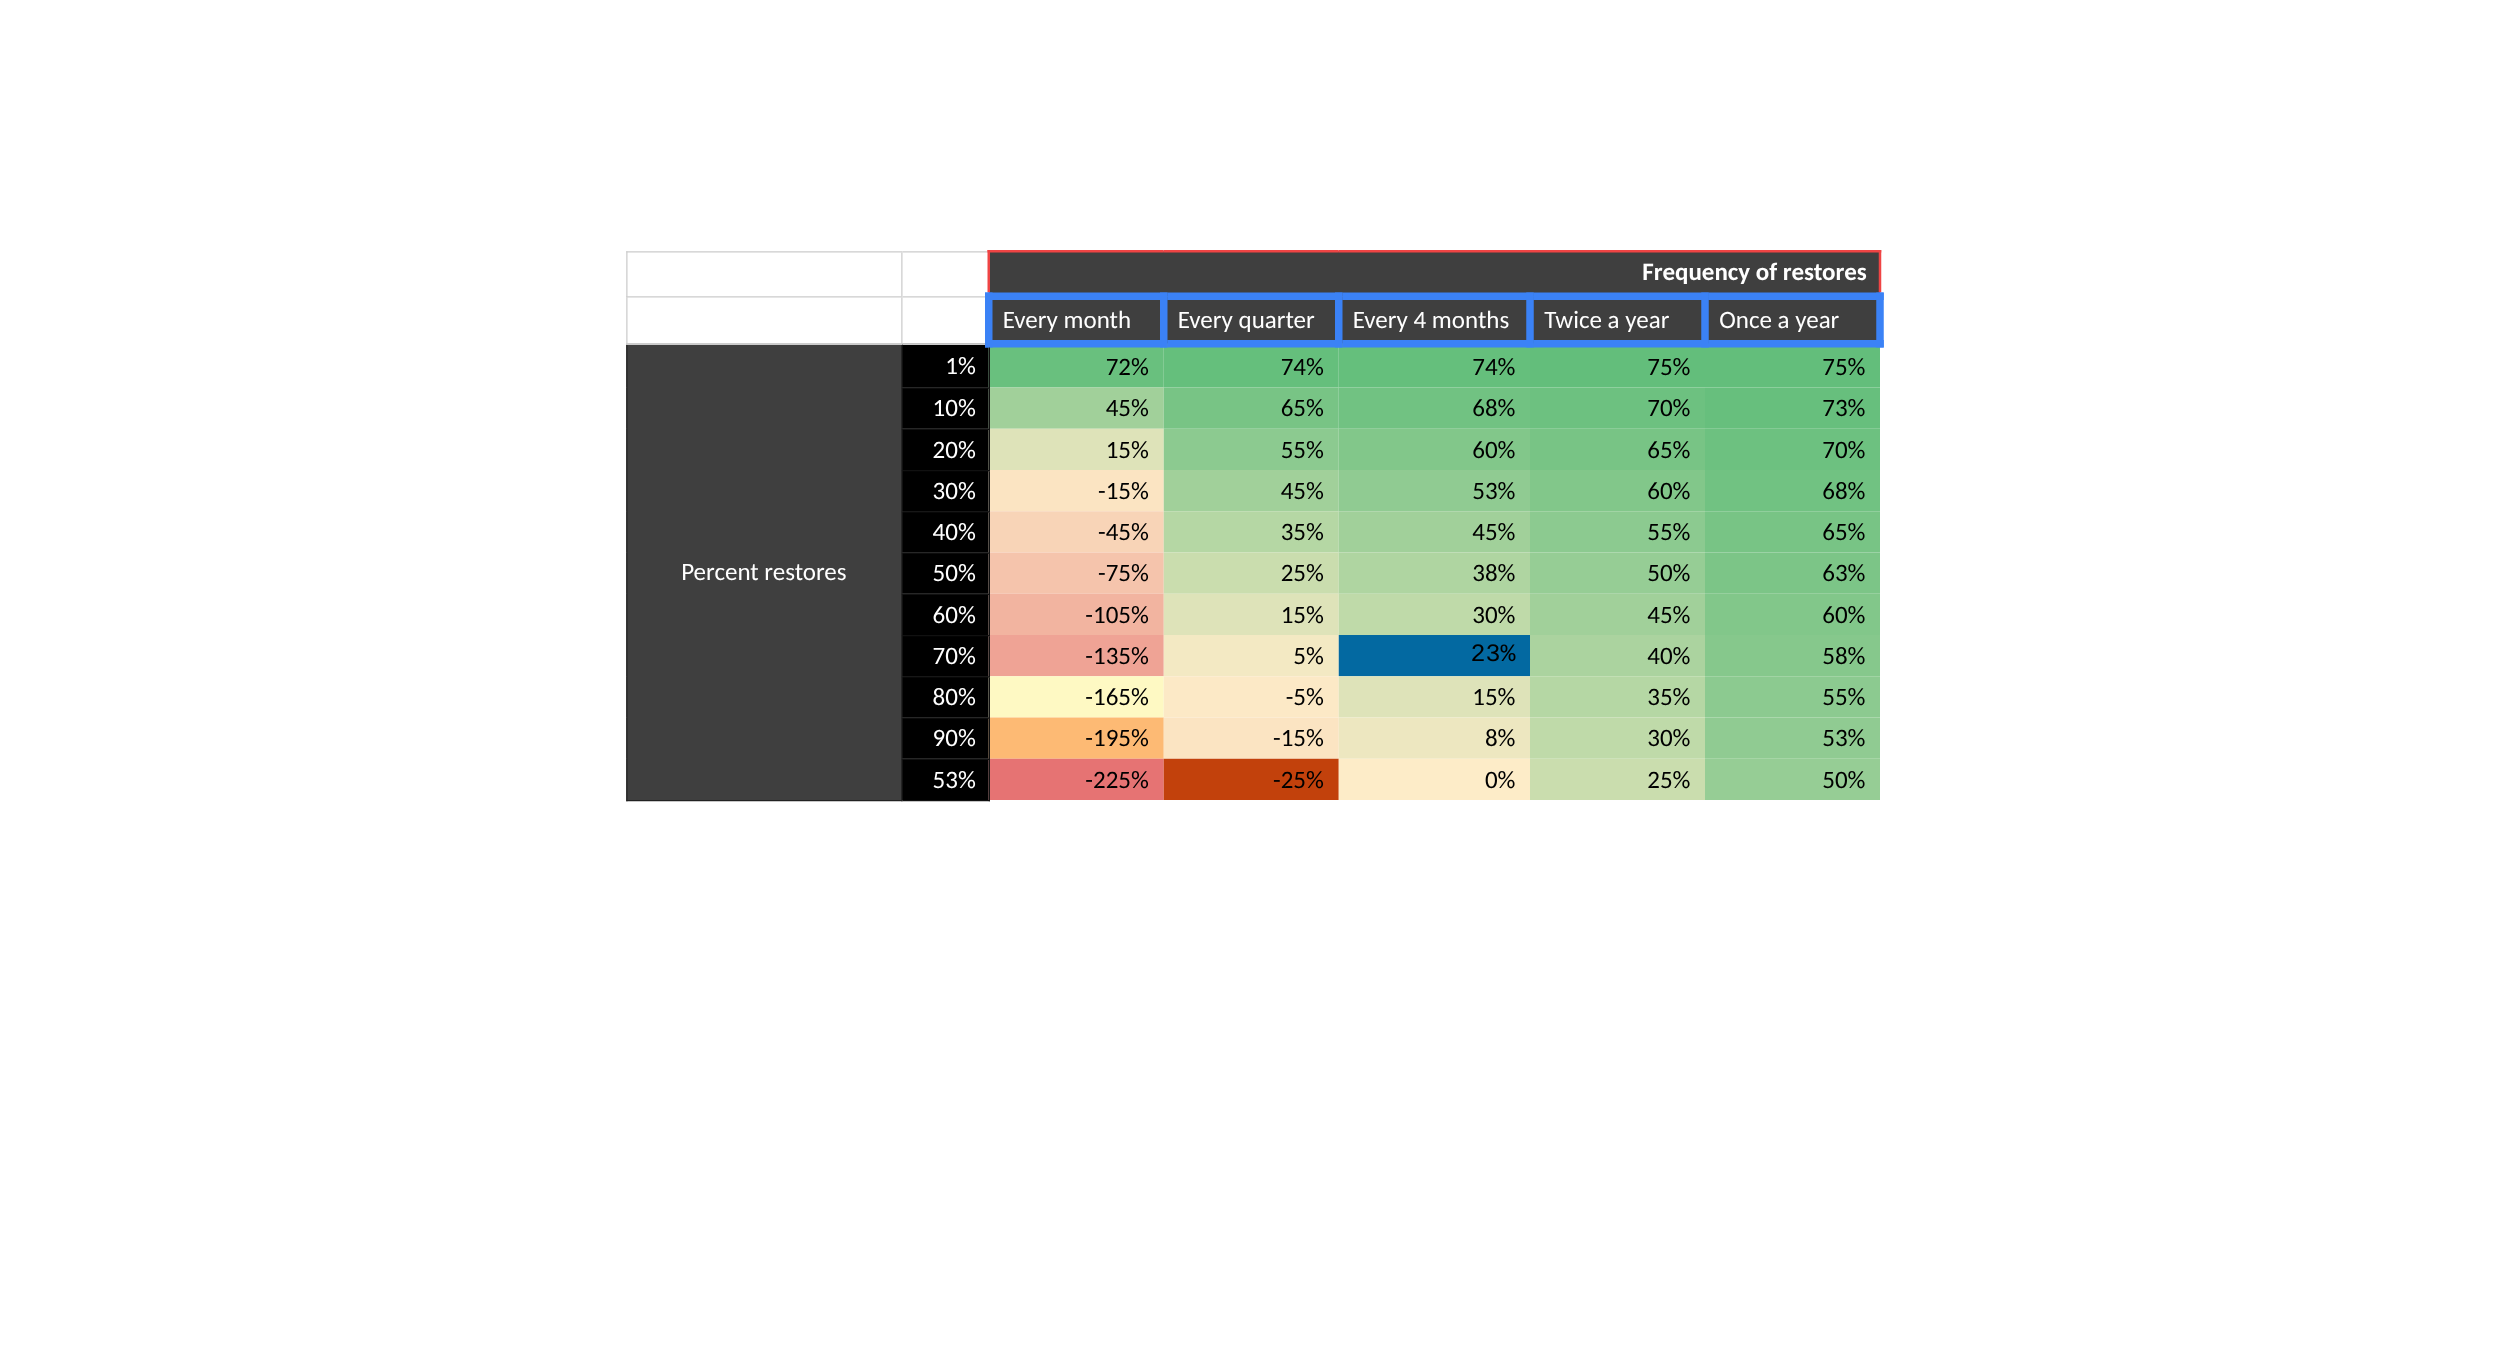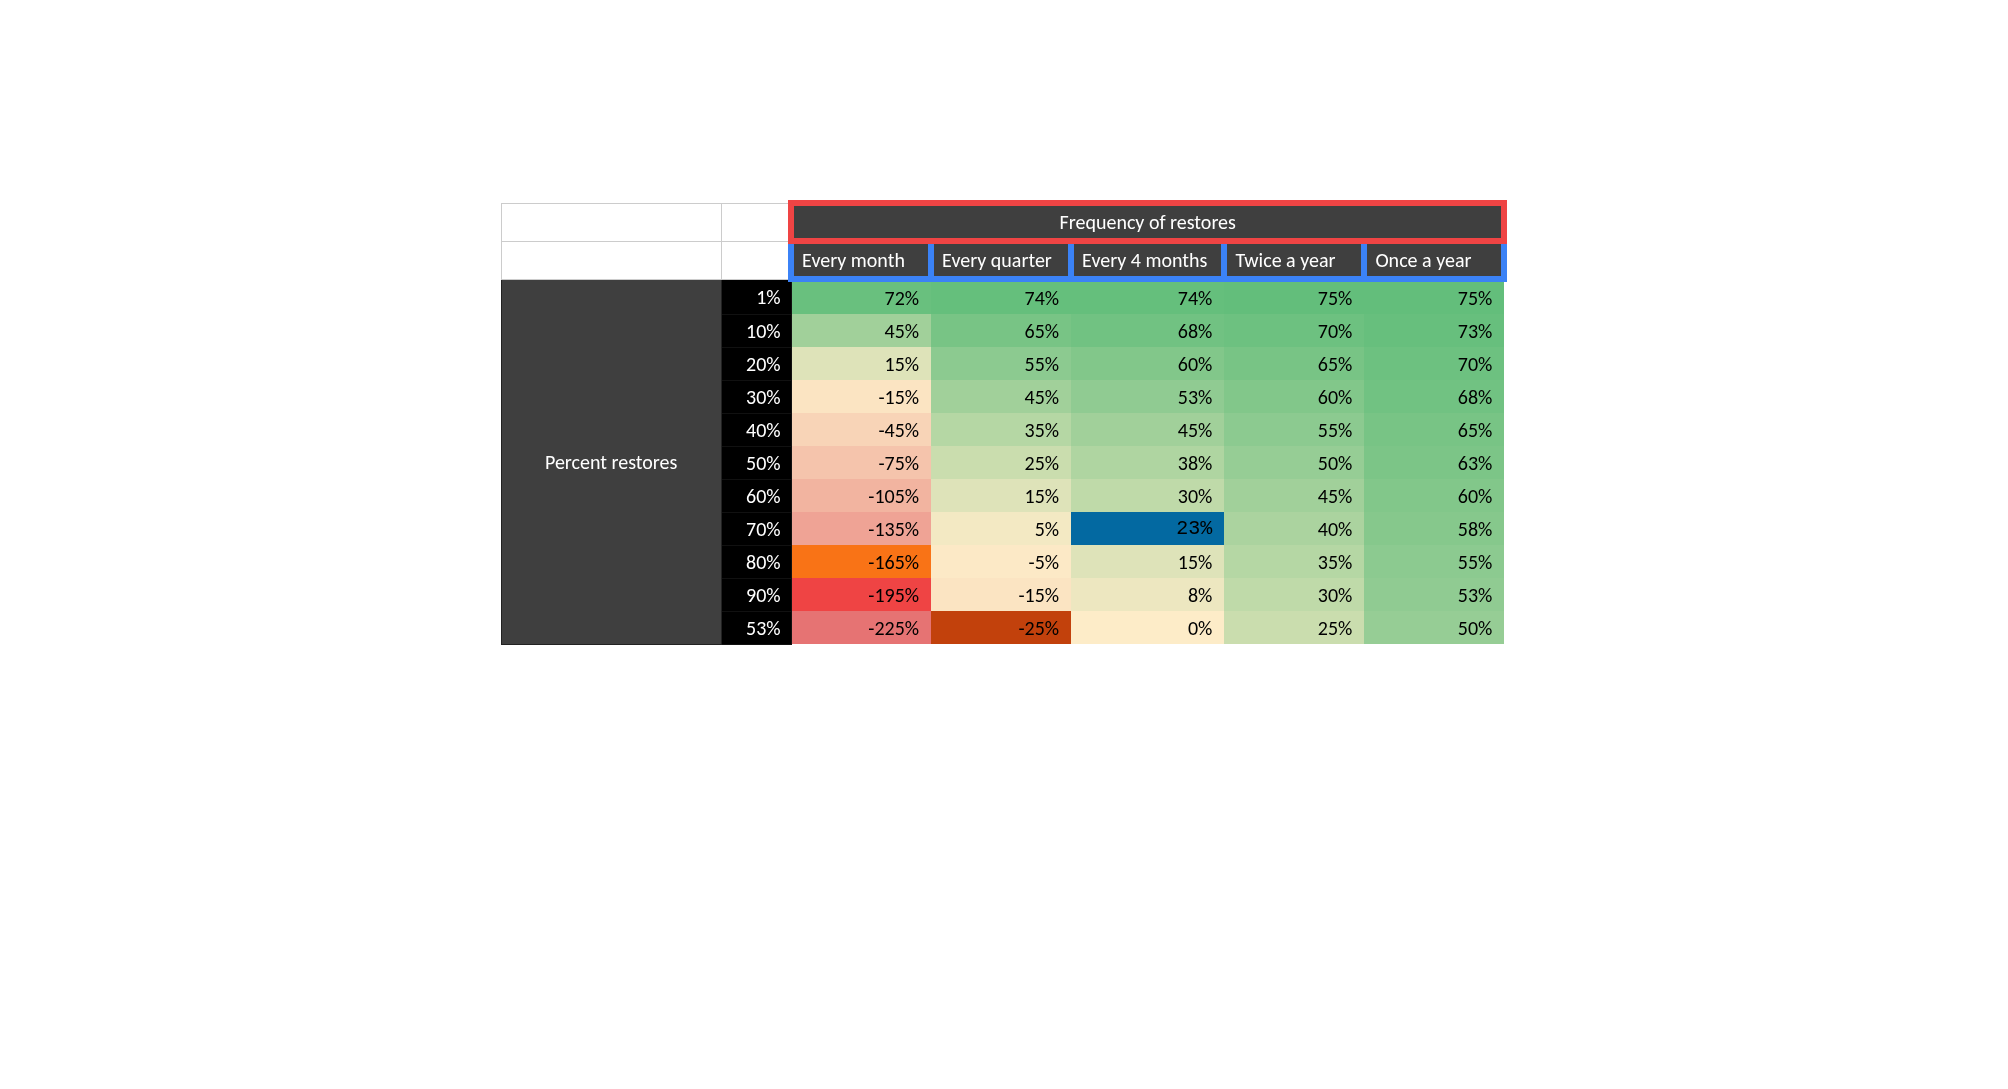--- a/index.html
+++ b/index.html
@@ -26,23 +26,23 @@
   }
   .blank-white {
     background: #ffffff;
     border-top: 1px solid #ccc;
     border-bottom: 1px solid #ccc;
     border-left: 1px solid #ccc;
   }
   .top-title {
     background: #3f3f3f;
     color: #ffffff;
-    text-align: center;
-    font-weight: 400;
-    border: 6px solid #ef4444;
+    text-align: right;
+    font-weight: 700;
+    border: 2px solid #ef4444;
   }
   .col-header {
     background: #3f3f3f;
     color: #ffffff;
     text-align: left;
     font-weight: 400;
     padding-left: 8px;
     padding-right: 14px;
     border: 6px solid #3b82f6;
     white-space: nowrap;
@@ -155,29 +155,29 @@
         <tr>
           <td class="row-pct">70%</td>
           <td class="cell" style="background: rgb(239, 163, 149);">-135%</td>
           <td class="cell" style="background: rgb(243, 233, 195);">5%</td>
           <td class="cell" style="background: #0369a1; font-family: Liberation Mono, monospace;">23%</td>
           <td class="cell" style="background: rgb(171, 211, 159);">40%</td>
           <td class="cell" style="background: rgb(134, 200, 140);">58%</td>
         </tr>
         <tr>
           <td class="row-pct">80%</td>
-          <td class="cell" style="background: #f97316;">-165%</td>
+          <td class="cell" style="background: #fef9c3;">-165%</td>
           <td class="cell" style="background: rgb(252, 233, 198);">-5%</td>
           <td class="cell" style="background: rgb(222, 227, 185);">15%</td>
           <td class="cell" style="background: rgb(181, 215, 164);">35%</td>
           <td class="cell" style="background: rgb(140, 202, 144);">55%</td>
         </tr>
         <tr>
           <td class="row-pct">90%</td>
-          <td class="cell" style="background: #ef4444; padding-left: 30px;">-195%</td>
+          <td class="cell" style="background: #fdba74; padding-left: 30px;">-195%</td>
           <td class="cell" style="background: rgb(251, 228, 194);">-15%</td>
           <td class="cell" style="background: rgb(237, 231, 192);">8%</td>
           <td class="cell" style="background: rgb(191, 218, 169);">30%</td>
           <td class="cell" style="background: rgb(144, 203, 146);">53%</td>
         </tr>
         <tr>
           <td class="row-pct">53%</td>
           <td class="cell" style="background: rgb(230, 115, 115);">-225%</td>
           <td class="cell" style="background: #c2410c;">-25%</td>
           <td class="cell" style="background: rgb(253, 236, 200);">0%</td>

